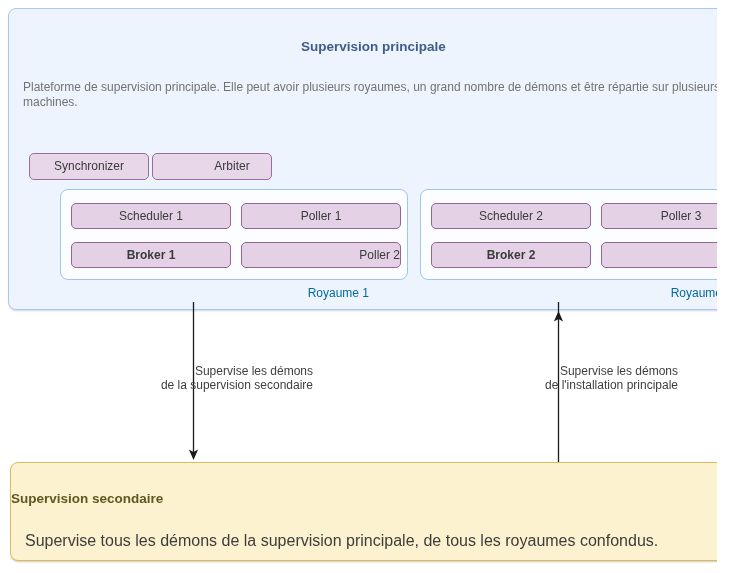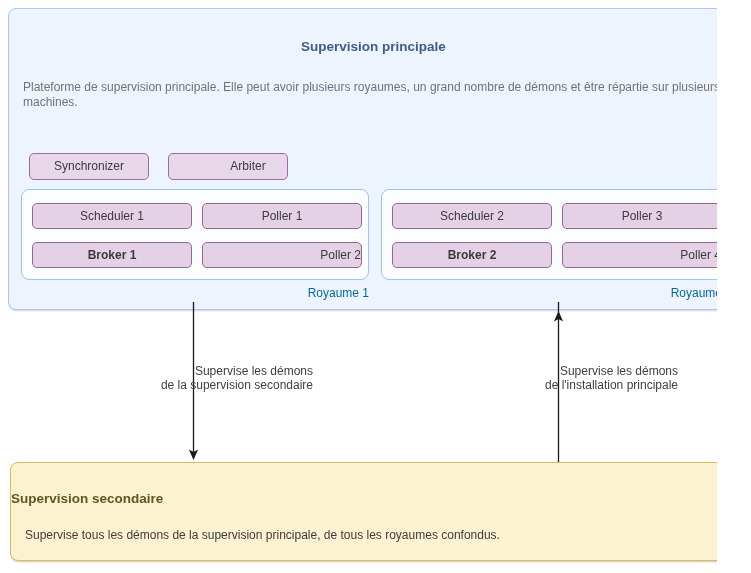--- a/index.html
+++ b/index.html
@@ -46,34 +46,35 @@
     border: 1px solid #996d9e;
     border-radius: 5px;
     box-sizing: border-box;
     font-size: 12px;
     color: #3b3b3b;
     text-align: center;
     line-height: 25px;
     white-space: nowrap;
   }
   .node-sync    { left: 12px;  top: 144px; width: 120px; margin-left: 8px; }
-  .node-arbiter { left: 159px; top: 144px; width: 120px; padding-left: 40px; }
+  .node-arbiter { left: 143px; top: 144px; width: 120px; padding-left: 40px; }
   .realm .node  { width: 160px; height: 26px; line-height: 24px; background: #e4d1e5; border-color: #8f6898; }
   .realm .pos-a { left: 10px;  top: 13px; }
   .realm .pos-b { left: 180px; top: 13px; }
   .realm .pos-c { left: 10px;  top: 52px; font-weight: bold; }
   .realm .pos-d { left: 180px; top: 52px; text-align: right; }
   
   .realm {
     position: absolute;
     top: 180px; height: 91px;
     background: #fbfdff;
     border: 1px solid #9ec5f2;
     border-radius: 8px;
     box-sizing: border-box;
+    margin-left: 39px;
   }
   .realm-1 { left: 12px;  width: 348px; }
   .realm-2 { left: 372px; width: 351px; }
   .realm-label {
     position: absolute;
     top: 277px;
     text-align: right;
     font-size: 12px;
     color: #0369a1;
   }
@@ -111,21 +112,21 @@
     position: absolute;
     left: 0; top: 17px; width: 100%;
     font-size: 13.5px;
     font-weight: bold;
     color: #5f5820;
   }
   .secondary-desc {
     position: absolute;
     left: 14px; top: 53px;
     width: 700px;
-    font-size: 12px;
+    font-size: 16px;
     color: #3d3d3d;
   }
 </style>
 </head>
 <body>
 
 <div class="canvas">
 
   <section class="main-box">
     <h2 class="main-title">Supervision principale</h2>

